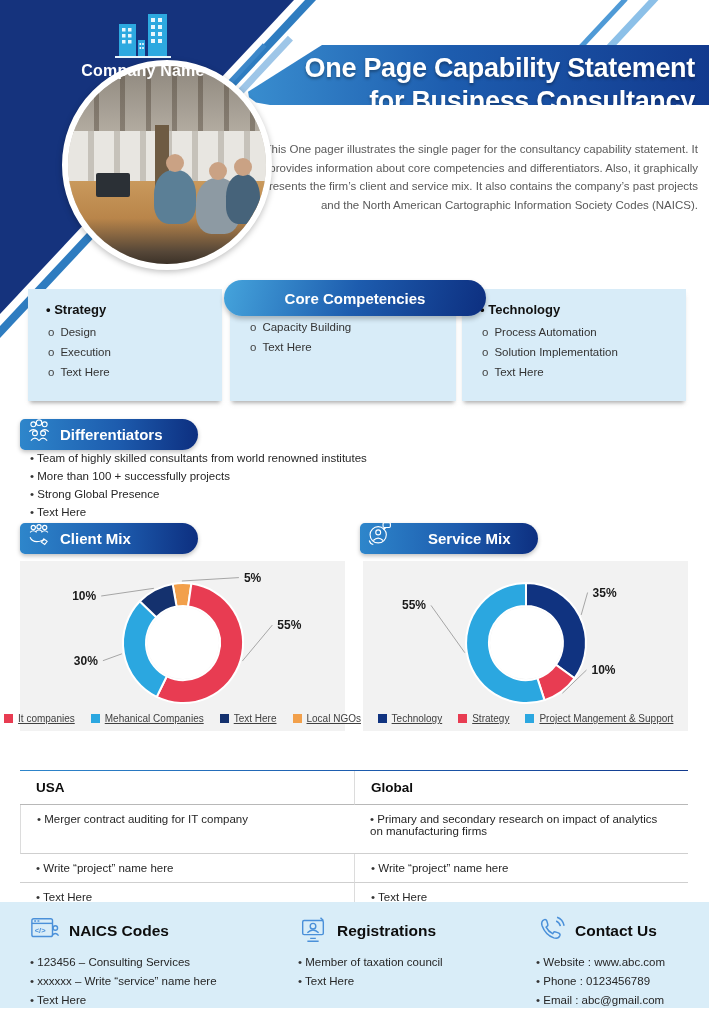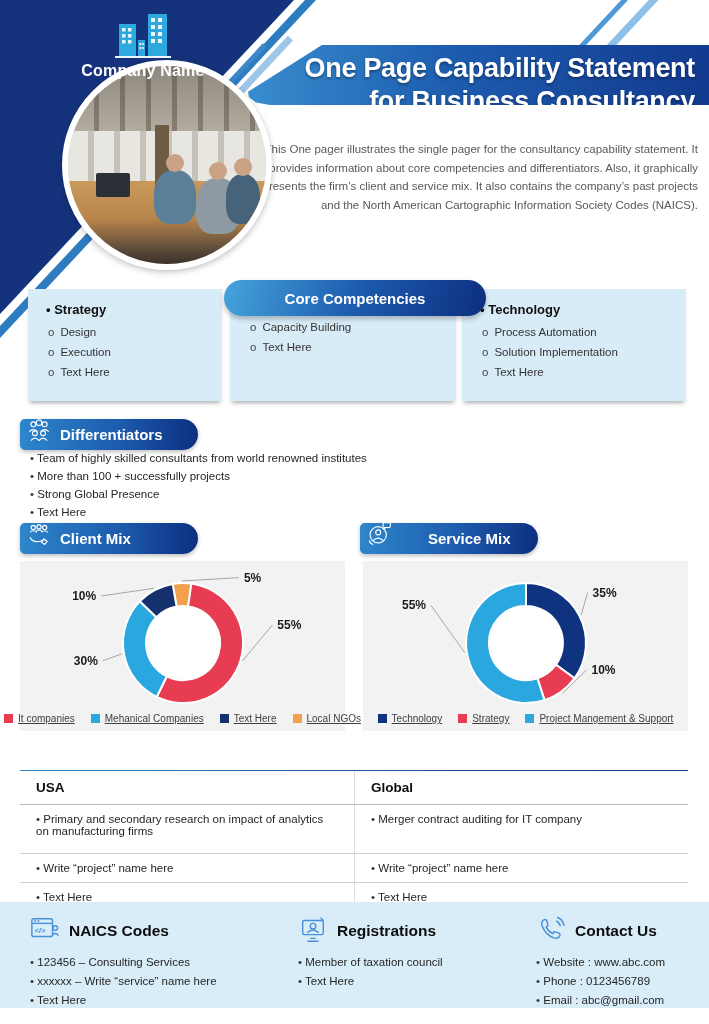--- a/index.html
+++ b/index.html
@@ -319,22 +319,22 @@
         </span>
       </div>
     </div>
 
   <div class="pp-banner">
     <span>Past Project</span>
   </div>
   <div class="pp-table">
     <div class="pp-cell pp-head">USA</div>
     <div class="pp-cell pp-head colR">Global</div>
+    <div class="pp-cell pp-row1 colR"><span class="b">Merger contract auditing for IT company</span></div>
     <div class="pp-cell pp-row1"><span class="b">Primary and secondary research on impact of analytics on manufacturing firms</span></div>
-    <div class="pp-cell pp-row1 colR"><span class="b">Merger contract auditing for IT company</span></div>
     <div class="pp-cell"><span class="b">Write “project” name here</span></div>
     <div class="pp-cell colR"><span class="b">Write “project” name here</span></div>
     <div class="pp-cell pp-last"><span class="b">Text Here</span></div>
     <div class="pp-cell pp-last colR"><span class="b">Text Here</span></div>
   </div>
 
   <div class="footer">
     <div class="f-col f-1">
       <div class="f-head">
         <span>

